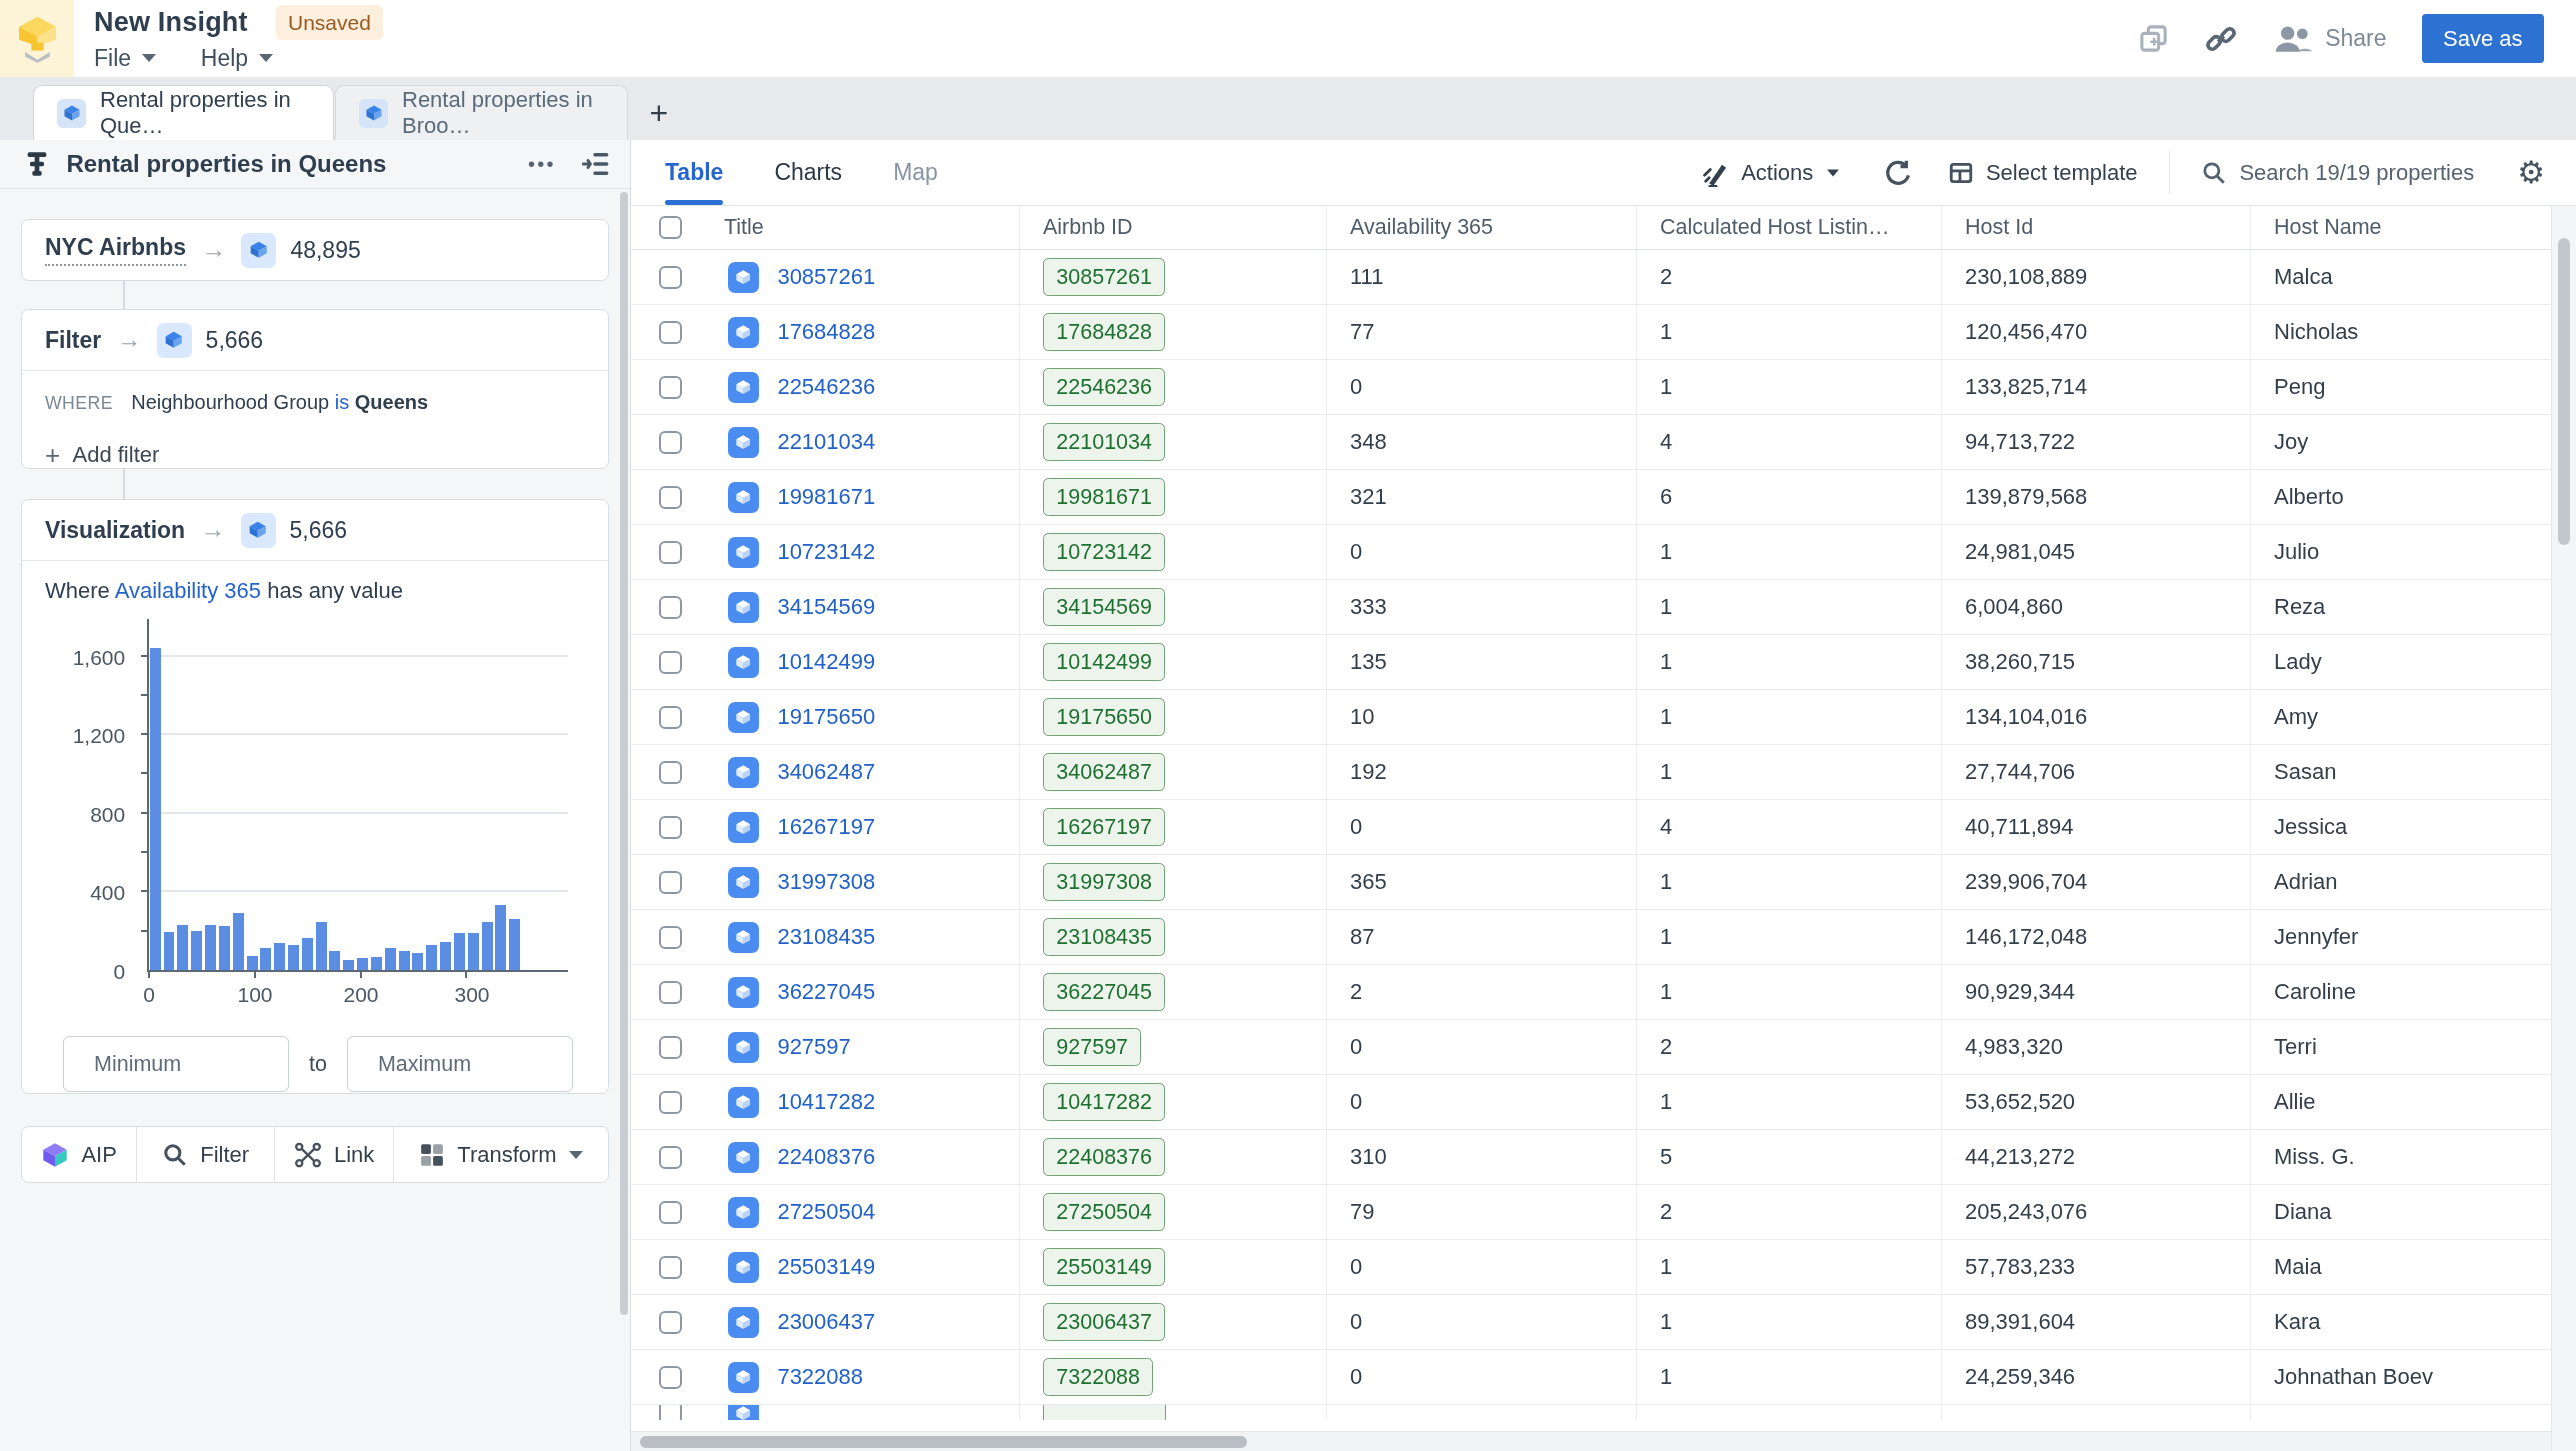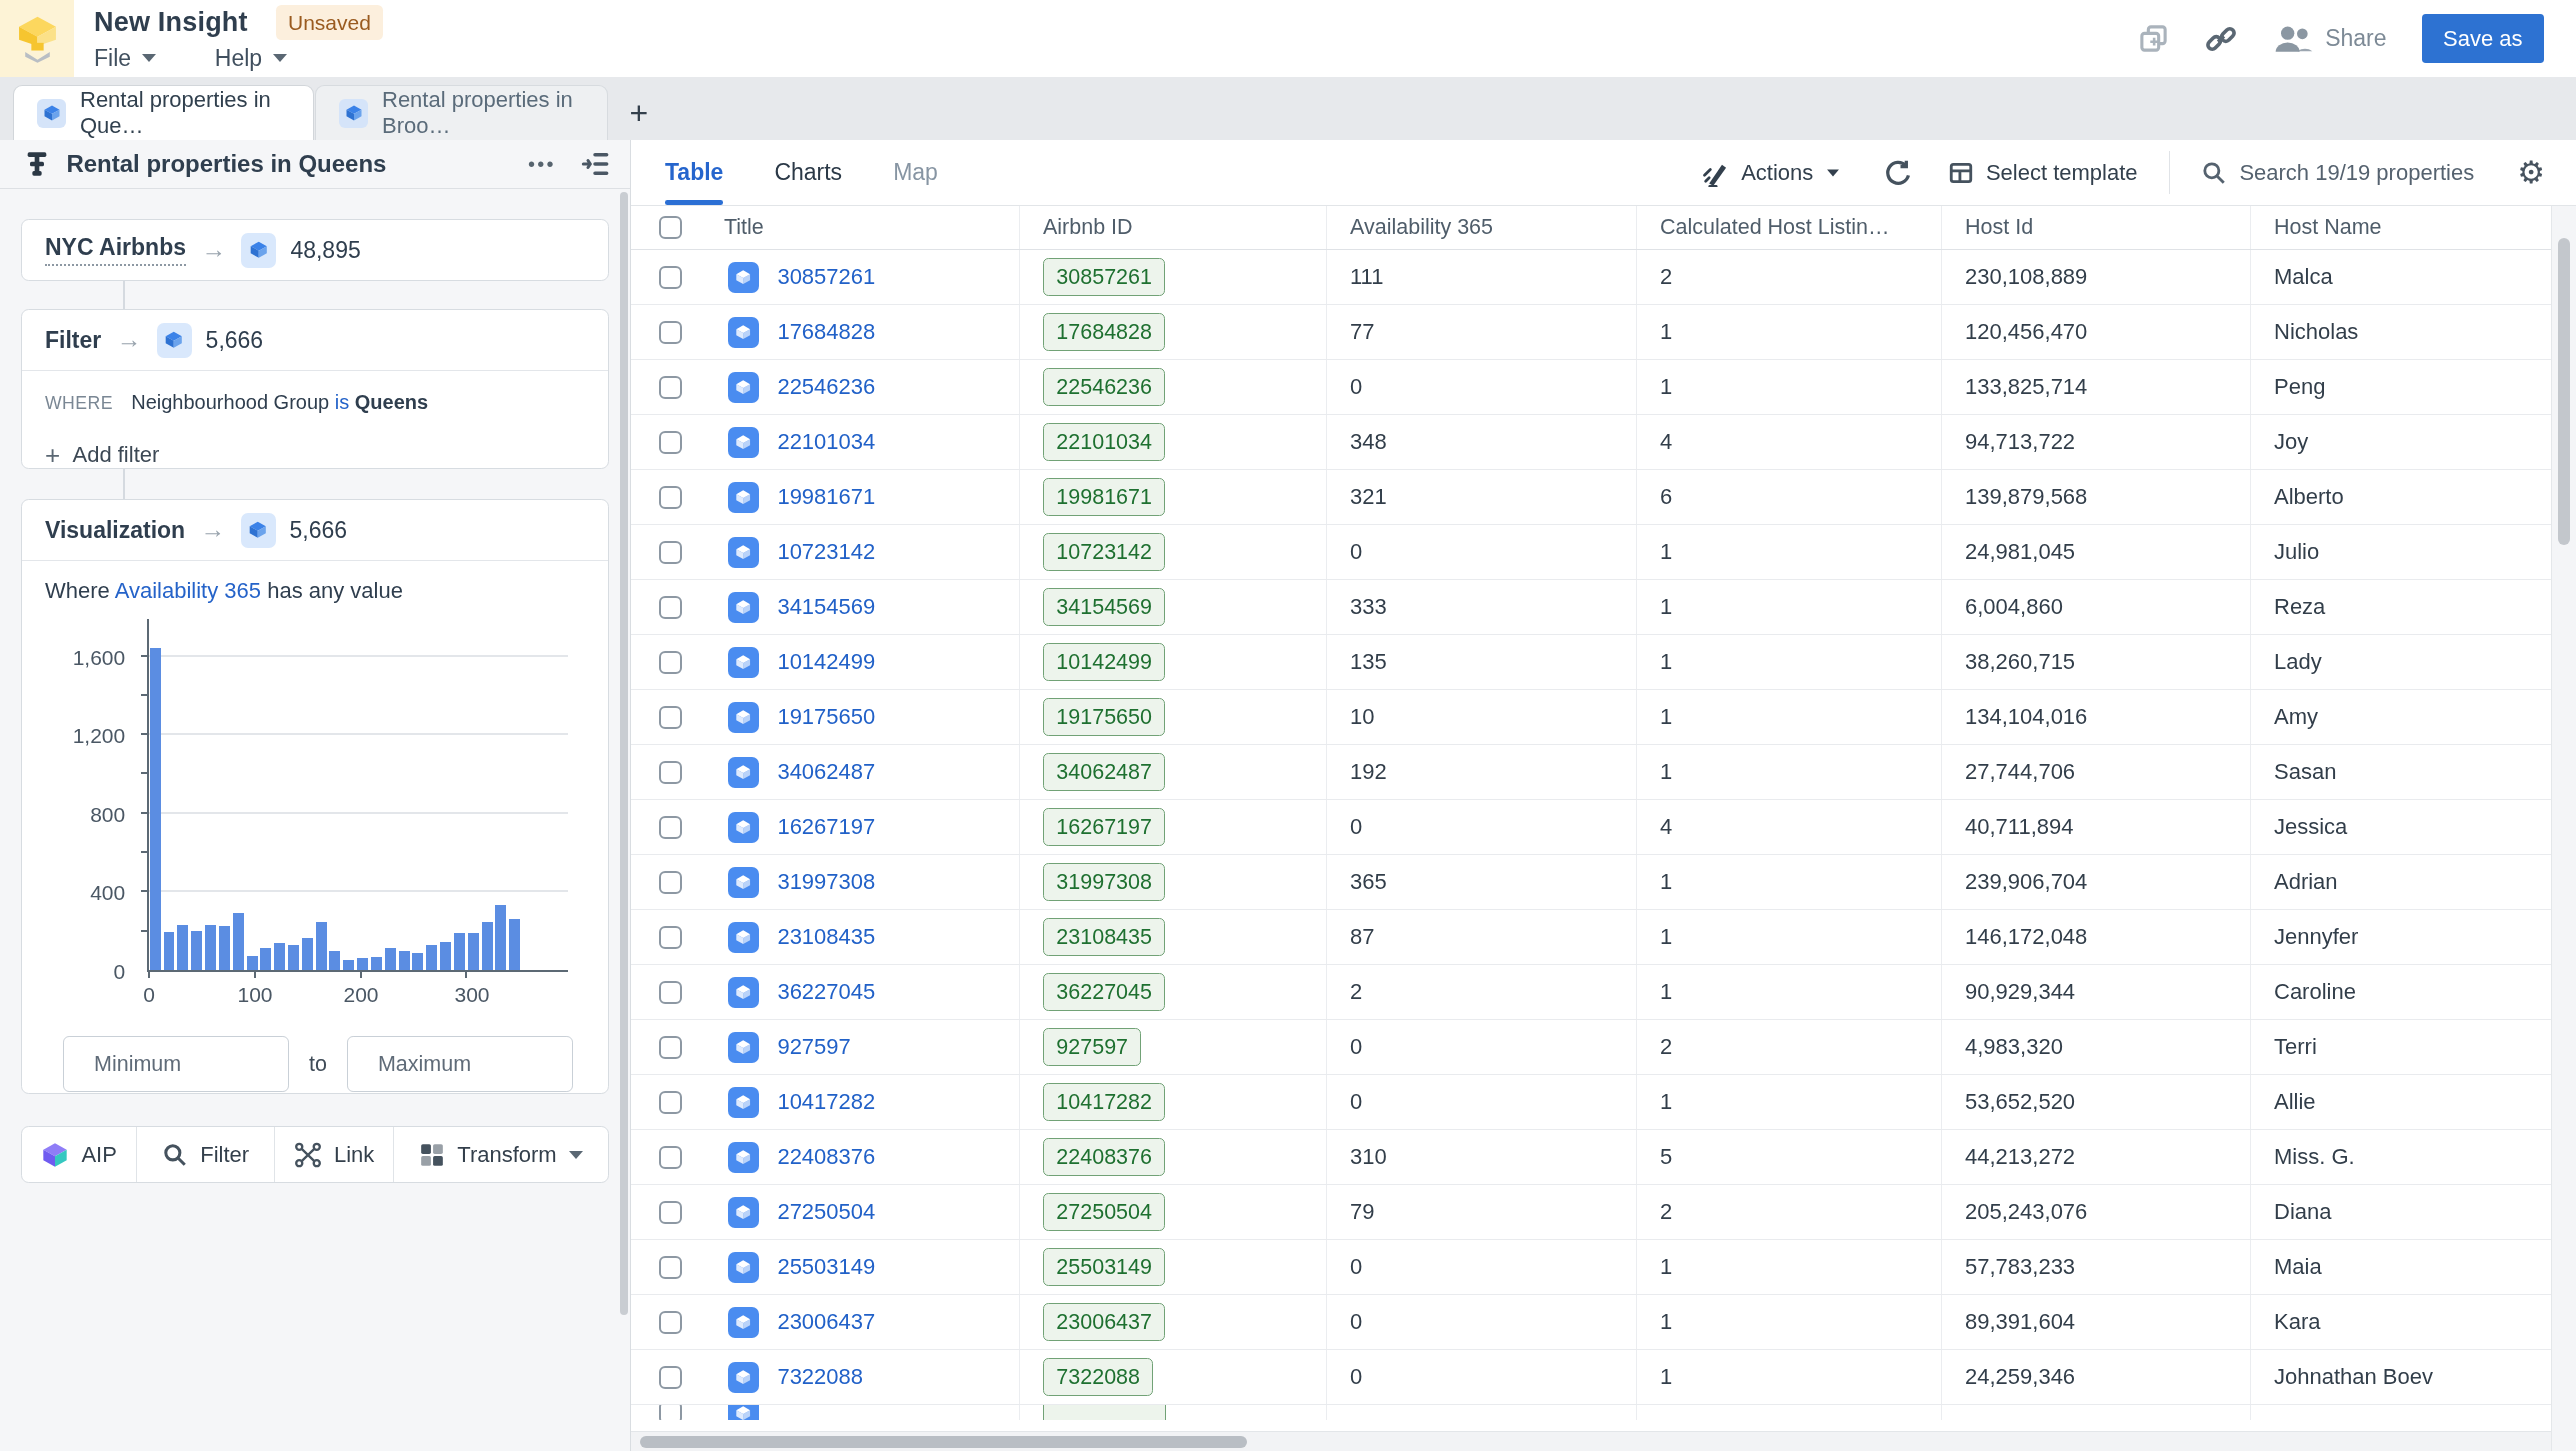--- a/index.html
+++ b/index.html
@@ -6,31 +6,31 @@
   html,body { width:2576px; height:1452px; font-family:"Liberation Sans",sans-serif; background:#fff; overflow:hidden; }
   .app { width:2576px; height:1452px; display:flex; flex-direction:column; }
 
   
   .hdr { height:77px; display:flex; align-items:stretch; background:#fff; }
   .logo-box { width:74px; background:#fdf3d6; display:flex; align-items:center; justify-content:center; }
   .hdr-left { display:flex; flex-direction:column; justify-content:center; padding-left:20px; }
   .hdr-row1 { display:flex; align-items:center; }
   .app-title { font-size:27px; font-weight:bold; color:#2f3e4e; letter-spacing:0.2px; }
   .unsaved { margin-left:28px; font-size:21px; color:#9a5b20; background:#fcefdd; padding:5.4px 12.3px; border-radius:5.4px; }
-  .hdr-row2 { display:flex; align-items:center; gap:59px; margin-top:4.6px; }
+  .hdr-row2 { display:flex; align-items:center; gap:45px; margin-top:4.6px; }
   .menu-item { display:flex; align-items:center; gap:10.8px; font-size:23px; color:#404f5e; cursor:pointer; }
   .caret { width:0; height:0; border-left:7px solid transparent; border-right:7px solid transparent; border-top:8.4px solid #5a6773; }
   .hdr-right { margin-left:auto; display:flex; align-items:center; gap:35px; padding-right:32px; }
   .share-grp { display:flex; align-items:center; gap:12.3px; }
   .share-lbl { font-size:23px; color:#7d8a96; }
   .saveas-btn { background:#2d72d2; color:#fff; font-size:22px; padding:11.5px 21.5px; border-radius:3.8px; border:none; cursor:pointer; }
 
   
   .tabstrip { height:63px; background:#e7e9ec; display:flex; align-items:flex-end; padding-left:13px; }
-  .doc-tab { height:55px; display:flex; align-items:center; gap:14px; padding:0 23px; font-size:22px; border-radius:9.2px 9.2px 0 0; cursor:pointer; }
+  .doc-tab { height:55px; display:flex; align-items:center; gap:14px; padding:0 23px; font-size:22px; border-radius:9.2px 9.2px 0 0; cursor:pointer;margin-left:20px; }
   .doc-tab.active { background:#fff; color:#31404e; border:0.8px solid #d2d6da; border-bottom:none; }
   .doc-tab.inactive { background:#eef0f2; color:#5a6b7a; border:0.8px solid #d7dbdf; border-bottom:none; margin-left:1px; width:293px; }
   .doc-tab.active { width:301px; }
   .tab-cube { width:29px; height:29px; border-radius:6.1px; background:#d5e4f9; display:flex; align-items:center; justify-content:center; flex:0 0 auto; }
   .newtab-btn { font-size:32px; color:#333f4b; margin-left:21.5px; margin-bottom:10.8px; cursor:pointer; line-height:1; }
 
   
   .split { flex:1; display:flex; min-height:0; }
   .sidebar { width:631px; background:#f5f6f8; border-right:1.5px solid #d9dde1; display:flex; flex-direction:column; }
   .sb-head { height:49px; display:flex; align-items:center; padding:0 21.5px 0 23px; border-bottom:1.5px solid #dde0e4; }

